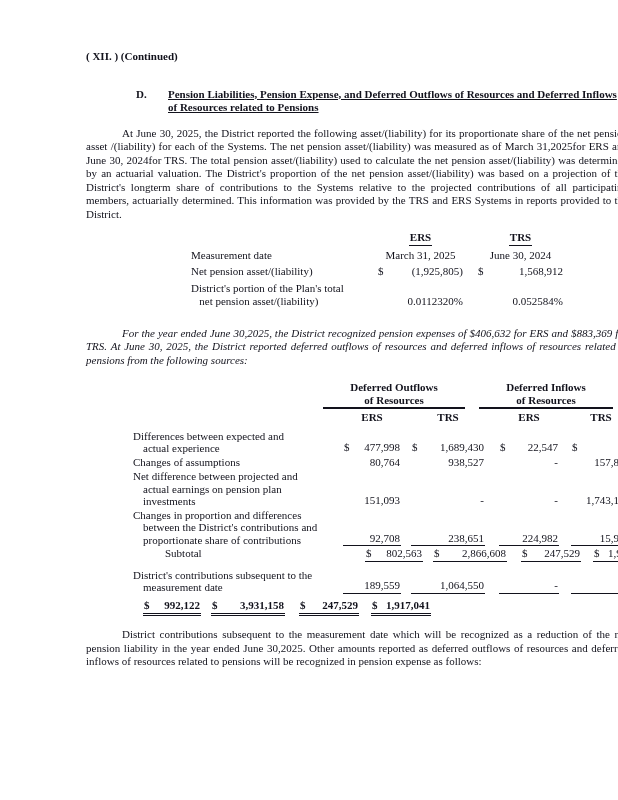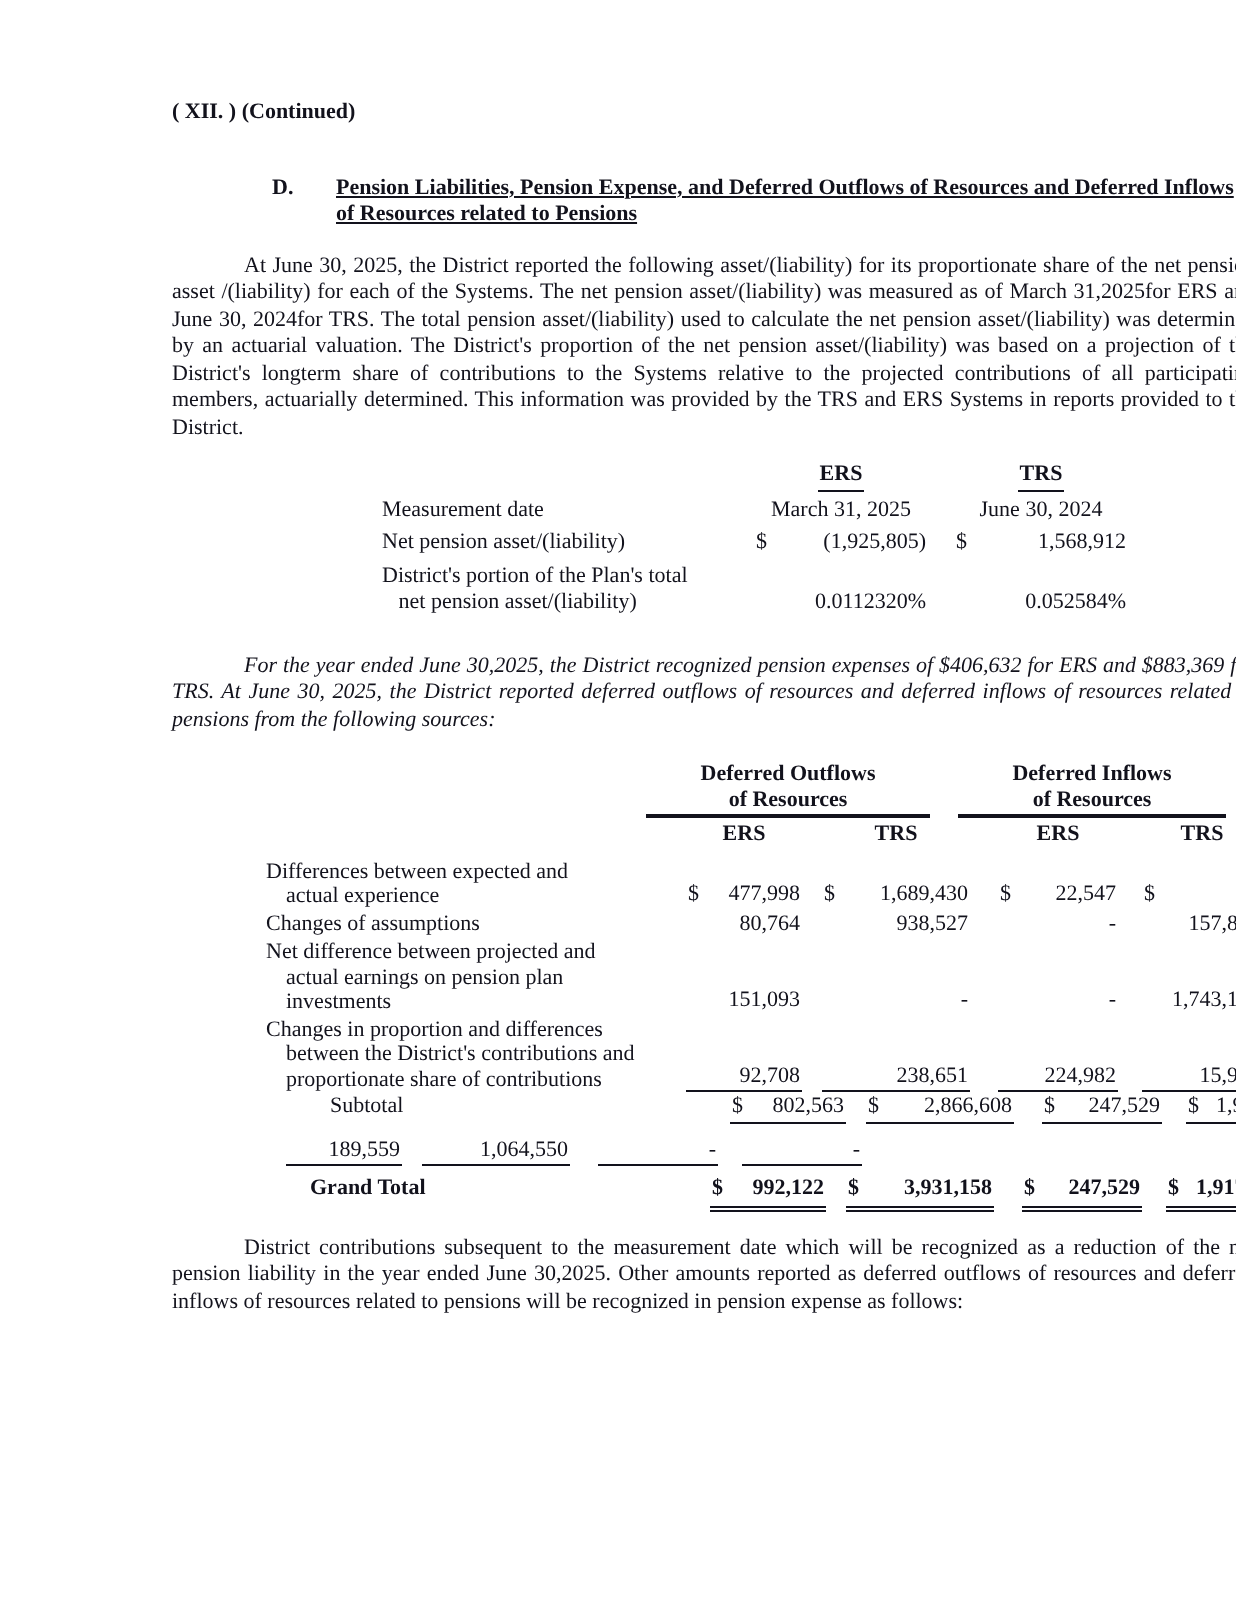--- a/index.html
+++ b/index.html
@@ -223,40 +223,41 @@
           <span>$</span>
           <span>247,529</span>
         </div>
       <div class="dcell c4">
           <span>$</span>
           <span>1,917,041</span>
         </div>
     </div>
 
     <div class="drow rule gap-top">
+      <div class="dlabel">District's contributions subsequent to the
+measurement date</div>
       <div class="dcell c1">
           <span></span>
           <span>189,559</span>
         </div>
       <div class="dcell c2">
           <span></span>
           <span>1,064,550</span>
         </div>
       <div class="dcell c3">
           <span></span>
           <span>-</span>
         </div>
       <div class="dcell c4">
           <span></span>
           <span>-</span>
         </div>
     </div>
 
     <div class="drow dbl grand">
-      <div class="dlabel">Grand Total</div>
       <div class="dcell c1">
           <span>$</span>
           <span>992,122</span>
         </div>
       <div class="dcell c2">
           <span>$</span>
           <span>3,931,158</span>
         </div>
       <div class="dcell c3">
           <span>$</span>

